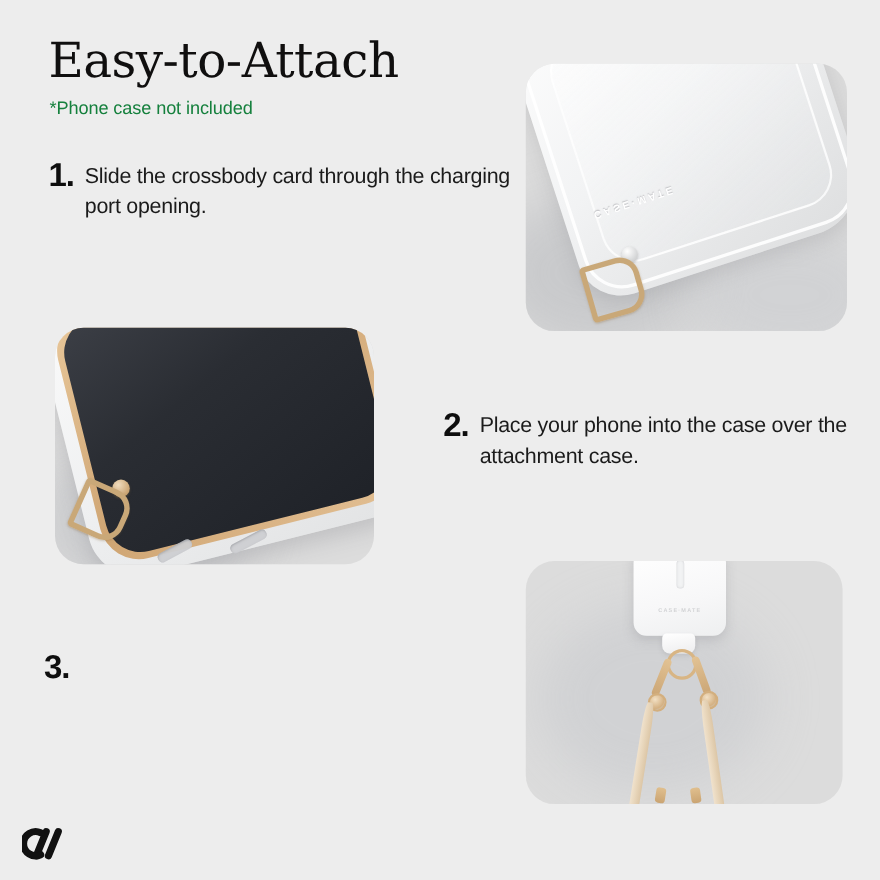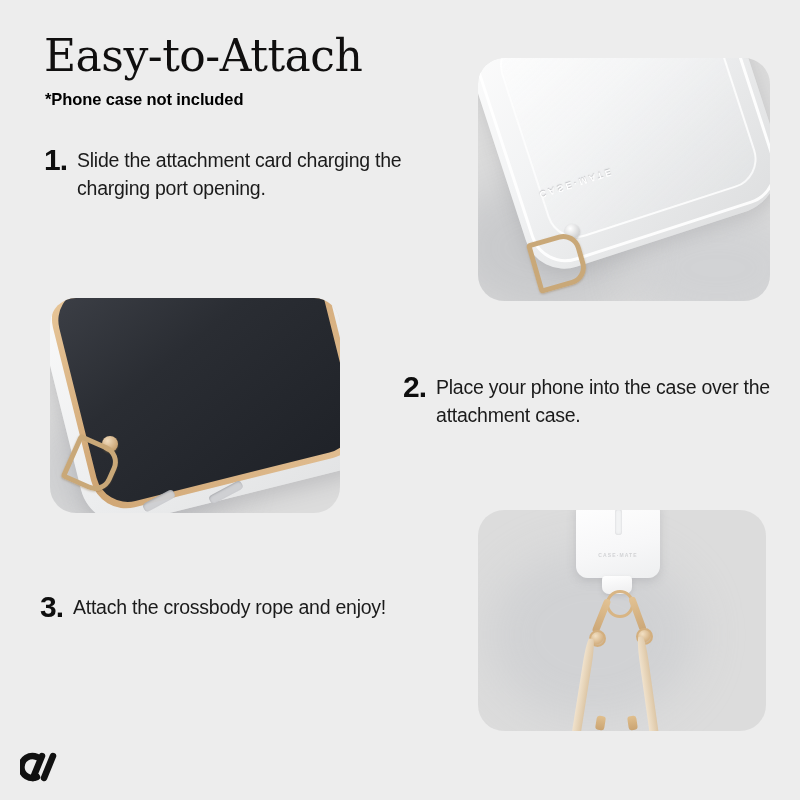--- a/index.html
+++ b/index.html
@@ -32,23 +32,22 @@
     line-height: 1.0;
     letter-spacing: -0.5px;
     color: #100f0f;
     font-weight: 400;
   }
   .subtitle {
     position: absolute;
     left: 45px;
     top: 90px;
     font-size: 16.5px;
-    color: #000000;
+    color: #15803d;
     letter-spacing: -0.1px;
-    font-weight: bold;
   }
 
   
   .step {
     position: absolute;
     display: flex;
     align-items: flex-start;
     gap: 10px;
   }
   .step-num {
@@ -330,31 +329,30 @@
 </head>
 <body>
 
 <div class="page">
 
   <div class="title">Easy-to-Attach</div>
   <div class="subtitle">*Phone case not included</div>
 
   <div class="step" id="step-1">
     <div class="step-num">1.</div>
-    <div class="step-text">Slide the attachment card charging the charging port opening.</div>
+    <div class="step-text">Slide the crossbody card through the charging port opening.</div>
   </div>
 
   <div class="step" id="step-2">
     <div class="step-num">2.</div>
     <div class="step-text">Place your phone into the case over the attachment case.</div>
   </div>
 
   <div class="step" id="step-3">
     <div class="step-num">3.</div>
-    <div class="step-text">Attach the crossbody rope and enjoy!</div>
   </div>
 
   <div class="panel" id="panel-1">
     <div class="panel-inner">
       <div class="blob" style="left:-30px; top:120px; width:190px; height:140px; background:rgba(186,188,192,0.55);"></div>
       <div class="blob" style="left:150px; top:150px; width:180px; height:120px; background:rgba(200,202,205,0.5);"></div>
       <div class="case-body">
         <div class="case-edge"></div>
         <div class="case-inner"></div>
       </div>

